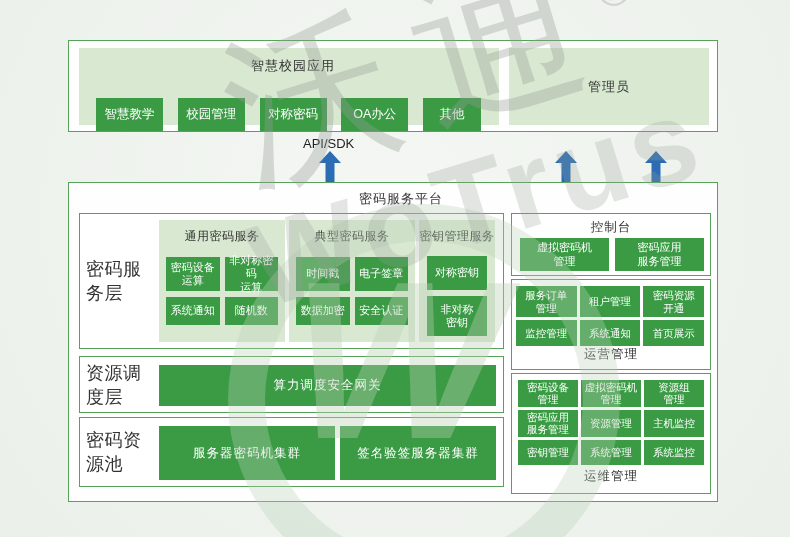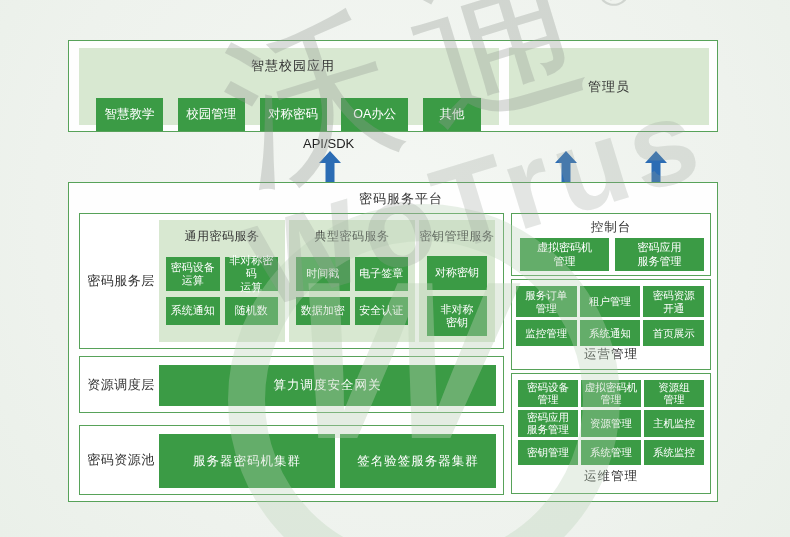--- a/index.html
+++ b/index.html
@@ -24,21 +24,21 @@
   .wm-latin { font-size:118px; font-weight:bold; letter-spacing:6px; color:rgba(152,158,152,0.26);
     margin-top:-18px; white-space:nowrap; }
 
   
   .white-box { position:absolute; background:#fefefe; border:1px solid #57a259; }
   .panel { position:absolute; background:#d8e8d1; }
   .gbtn { background:#3b9b45; color:#ffffff; display:flex; align-items:center; justify-content:center;
     text-align:center; white-space:pre-line; line-height:1.2; }
   .ttl { color:#333333; text-align:center; }
   .side-label { position:absolute; top:0; bottom:0; display:flex; align-items:center; justify-content:center;
-    color:#333333; font-size:13px; letter-spacing:0.5px;font-family:Liberation Mono, monospace; }
+    color:#333333; font-size:18px; letter-spacing:0.5px;font-family:Liberation Mono, monospace; }
 
   
   #top-box { left:68px; top:40px; width:650px; height:92px; }
   #apps-panel { left:10px; top:7px; width:420px; height:77px; }
   #apps-title { padding-top:9px; font-size:13px; letter-spacing:1px;margin-left:8px; }
   #apps-row { position:absolute; left:17px; right:18px; top:38px; height:33px;
     display:flex; justify-content:space-between;margin-top:12px; }
   .app-btn { width:67px; height:33px; font-size:12.5px; }
   .app-btn.small { width:58px; }
   #admin-panel { left:440px; top:7px; width:200px; height:77px;
@@ -69,21 +69,21 @@
   .stack { position:absolute; left:8px; right:8px; top:36px;
     display:grid; grid-template-rows:34px 40px; gap:6px; }
 
   
   #schedule-layer { position:absolute; left:10px; top:173px; width:425px; height:57px;
     border:1px solid #57a259; background:#fff; }
   #schedule-layer .side-label { left:6px; width:70px; }
   #gateway-btn { position:absolute; left:79px; top:8px; width:337px; height:41px; font-size:12.5px; letter-spacing:1px; }
 
   
-  #resource-pool { position:absolute; left:10px; top:242px; width:425px; height:70px;
+  #resource-pool { position:absolute; left:10px; top:234px; width:425px; height:70px;
     border:1px solid #57a259; background:#fff; }
   #resource-pool .side-label { left:6px; width:70px; }
   #cluster-1 { position:absolute; left:79px;  top:8px; width:176px; height:54px; font-size:12.5px; letter-spacing:1px; }
   #cluster-2 { position:absolute; left:260px; top:8px; width:156px; height:54px; font-size:12.5px; letter-spacing:1px; }
 
   
   #console-box { position:absolute; left:442px; top:30px; width:200px; height:63px;
     border:1px solid #57a259; background:#fff; }
   #console-title { padding-top:5px; font-size:12.5px; letter-spacing:1px; }
   #console-btn-1 { position:absolute; left:8px;   top:24px; width:89px; height:33px; font-size:11px; }

